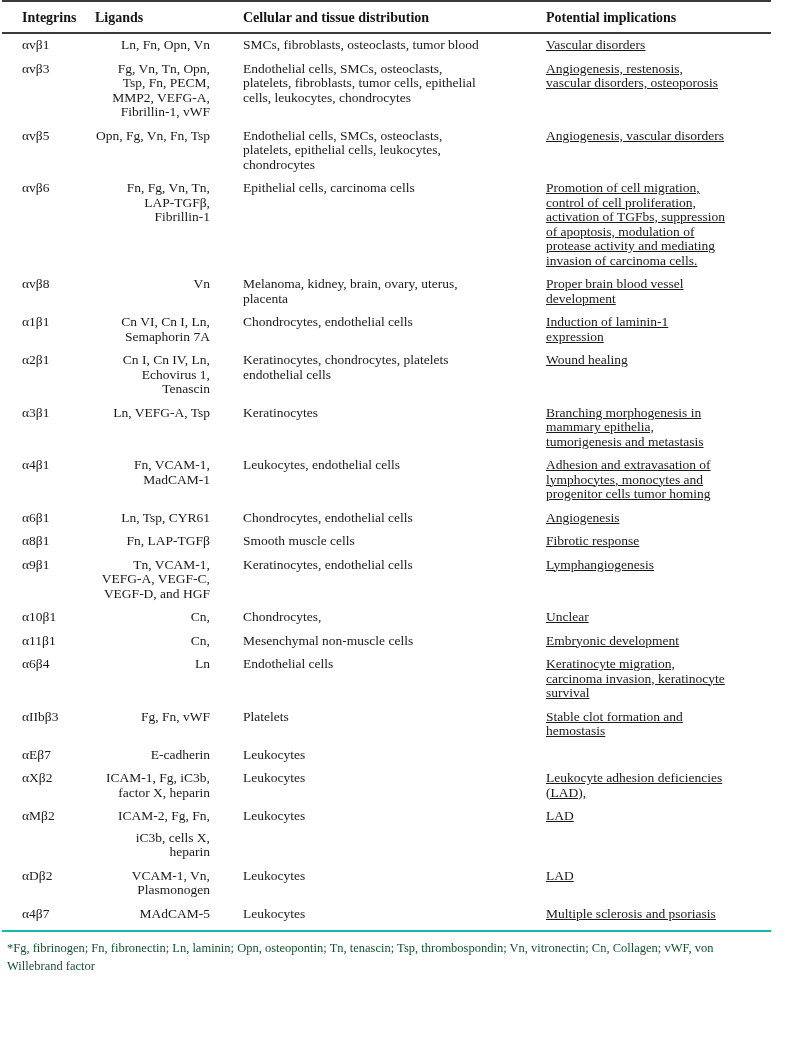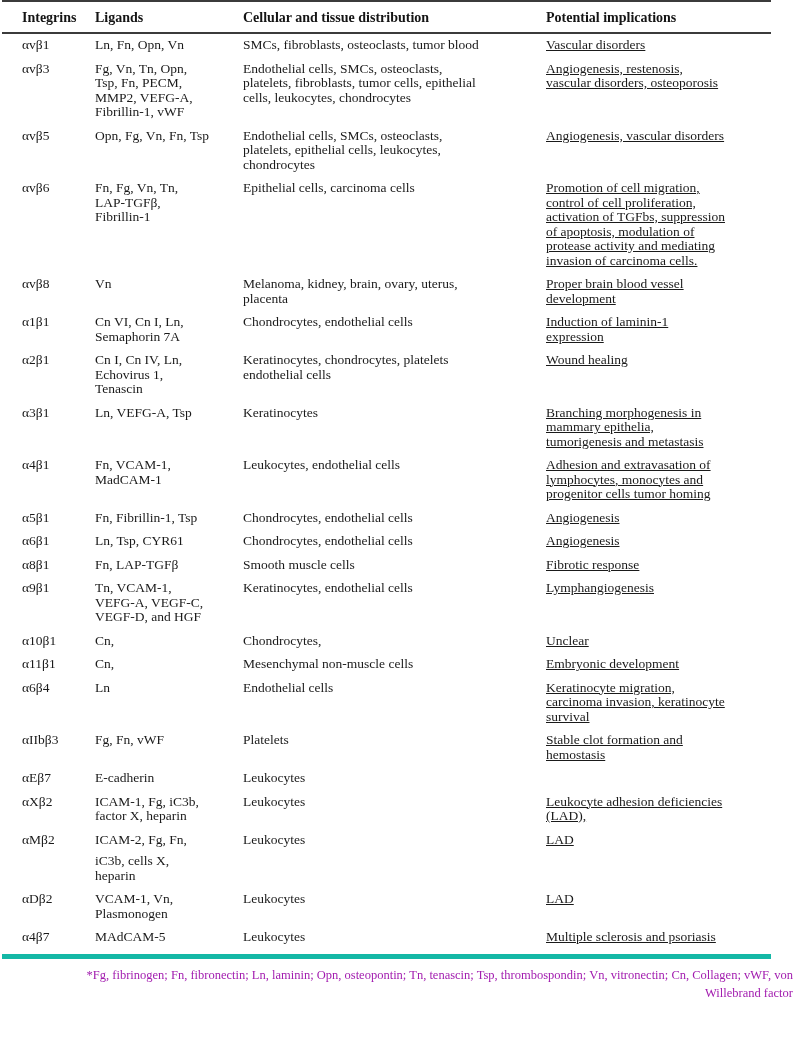--- a/index.html
+++ b/index.html
@@ -19,21 +19,21 @@
     width: 793px;
     height: 1061px;
     background: #ffffff;
   }
   table.integrins {
     border-collapse: collapse;
     table-layout: fixed;
     width: 769px;
     margin-left: 2px;
     border-top: 2px solid #3b3b3b;
-    border-bottom: 5px solid #14b8a6;
+    border-bottom: 2px solid #14b8a6;
   }
   table.integrins col.c1 { width: 93px; }
   table.integrins col.c2 { width: 148px; }
   table.integrins col.c3 { width: 303px; }
   table.integrins col.c4 { width: 225px; }
   thead th {
     font-size: 14px;
     font-weight: bold;
     line-height: 19px;
     text-align: left;
@@ -49,31 +49,31 @@
     vertical-align: top;
     padding: 0 0 9px 0;
   }
   tbody tr:first-child td { padding-top: 4px; }
   td.cell-integrin { padding-left: 20px; padding-right: 6px; }
   td.cell-ligands  { padding-right: 33px; }
   td.cell-dist     { padding-right: 55px; }
   td.cell-impl     { padding-right: 45px; text-decoration: underline; }
   td p.para {
     margin: 0;
+    text-align: right;
   }
   td p.para + p.para {
     margin-top: 7px;
   }
   .footnote {
     margin: 7px 0 0 7px;
     font-size: 12.5px;
     line-height: 18px;
-    color: #a21caf;
+    color: #14532d;
     width: 786px;
-    text-align: right;
   }
   .footnote .fn-line {
     white-space: nowrap;
     overflow: hidden;
   }
 </style>
 </head>
 <body>
 
 <div class="sheet">
@@ -168,28 +168,20 @@
 
   <tr>
     <td class="cell-integrin">α4β1</td>
     <td class="cell-ligands">
             <p class="para">Fn, VCAM-1, MadCAM-1</p>
           </td>
     <td class="cell-dist">Leukocytes, endothelial cells</td>
     <td class="cell-impl">Adhesion and extravasation of lymphocytes, monocytes and progenitor cells tumor homing</td>
   </tr>
 
-  <tr>
-    <td class="cell-integrin">α5β1</td>
-    <td class="cell-ligands">
-            <p class="para">Fn, Fibrillin-1, Tsp</p>
-          </td>
-    <td class="cell-dist">Chondrocytes, endothelial cells</td>
-    <td class="cell-impl">Angiogenesis</td>
-  </tr>
 
   <tr>
     <td class="cell-integrin">α6β1</td>
     <td class="cell-ligands">
             <p class="para">Ln, Tsp, CYR61</p>
           </td>
     <td class="cell-dist">Chondrocytes, endothelial cells</td>
     <td class="cell-impl">Angiogenesis</td>
   </tr>
 

